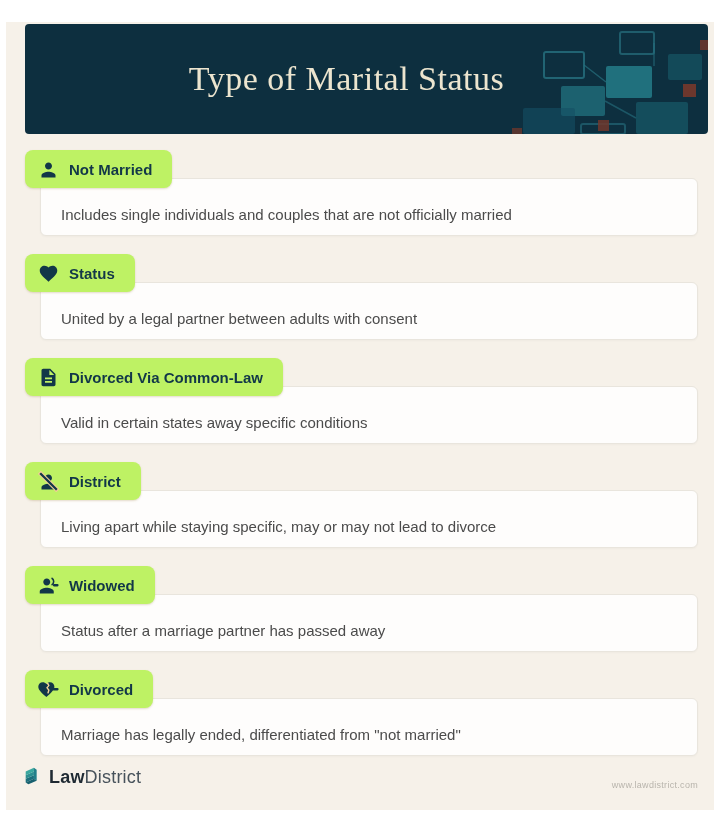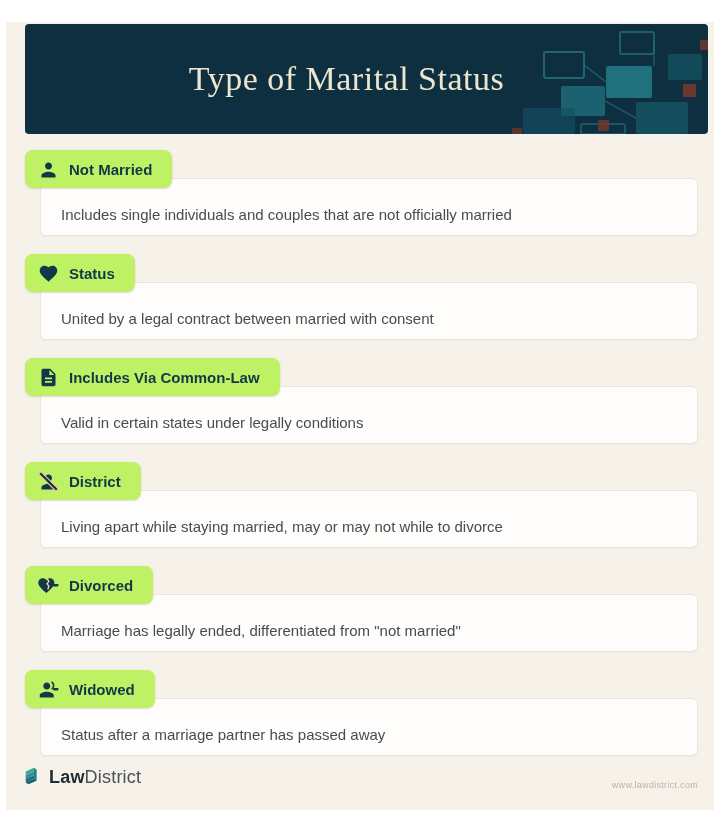--- a/index.html
+++ b/index.html
@@ -109,75 +109,75 @@
     </div>
 
     <div class="section">
       <div class="badge">
         <svg class="icn" viewBox="0 0 24 24">
             <path fill="#123748" d="M12 21.35l-1.45-1.32C5.4 15.36 2 12.28 2 8.5 2 5.42 4.42 3 7.5 3c1.74 0 3.41.81 4.5 2.09C13.09 3.81 14.76 3 16.5 3 19.58 3 22 5.42 22 8.5c0 3.78-3.4 6.86-8.55 11.54L12 21.35z"></path>
           </svg>
         <span class="badge-label">Status</span>
       </div>
       <div class="card">
-        <span class="card-text">United by a legal contract between married with consent</span>
+        <span class="card-text">United by a legal partner between adults with consent</span>
       </div>
     </div>
 
     <div class="section">
       <div class="badge">
         <svg class="icn" viewBox="0 0 24 24">
             <path fill="#123748" d="M14 2H6c-1.1 0-2 .9-2 2v16c0 1.1.9 2 2 2h12c1.1 0 2-.9 2-2V8l-6-6zm2 16H8v-2h8v2zm0-4H8v-2h8v2zm-3-5V3.5L18.5 9H13z"></path>
           </svg>
-        <span class="badge-label">Includes Via Common-Law</span>
+        <span class="badge-label">Divorced Via Common-Law</span>
       </div>
       <div class="card">
-        <span class="card-text">Valid in certain states under legally conditions</span>
+        <span class="card-text">Valid in certain states away specific conditions</span>
       </div>
     </div>
 
     <div class="section">
       <div class="badge">
         <svg class="icn" viewBox="0 0 24 24">
           <path fill="#123748" d="M12 12c2.2 0 4-1.8 4-4s-1.8-4-4-4-4 1.8-4 4 1.8 4 4 4zm0 2.5c-2.9 0-8 1.4-8 4.2V21h16v-2.3c0-2.8-5.1-4.2-8-4.2z"></path>
           <line x1="1.5" y1="1.5" x2="22.5" y2="22.5" stroke="#f3d096" stroke-width="5"></line>
           <line x1="2.5" y1="2.5" x2="21.5" y2="21.5" stroke="#123748" stroke-width="2.6"></line>
         </svg>
         <span class="badge-label">District</span>
       </div>
       <div class="card">
-        <span class="card-text">Living apart while staying married, may or may not while to divorce</span>
+        <span class="card-text">Living apart while staying specific, may or may not lead to divorce</span>
+      </div>
+    </div>
+
+    <div class="section">
+      <div class="badge">
+        <svg class="icn" viewBox="0 0 24 24">
+          <path fill="#123748" transform="translate(-2 0)" d="M12 12c2.2 0 4-1.8 4-4s-1.8-4-4-4-4 1.8-4 4 1.8 4 4 4zm0 2.5c-2.9 0-8 1.4-8 4.2V21h16v-2.3c0-2.8-5.1-4.2-8-4.2z"></path>
+          <path d="M15.5 3.5a4.5 4.5 0 0 1 0 8" fill="none" stroke="#123748" stroke-width="1.8"></path>
+          <rect x="17" y="10.4" width="6.5" height="2.6" rx="1.2" fill="#123748"></rect>
+        </svg>
+        <span class="badge-label">Widowed</span>
+      </div>
+      <div class="card">
+        <span class="card-text">Status after a marriage partner has passed away</span>
       </div>
     </div>
 
     <div class="section">
       <div class="badge">
         <svg class="icn" viewBox="0 0 24 24">
           <path fill="#123748" transform="translate(-1.5 1) scale(0.92)" d="M12 21.35l-1.45-1.32C5.4 15.36 2 12.28 2 8.5 2 5.42 4.42 3 7.5 3c1.74 0 3.41.81 4.5 2.09C13.09 3.81 14.76 3 16.5 3 19.58 3 22 5.42 22 8.5c0 3.78-3.4 6.86-8.55 11.54L12 21.35z"></path>
           <path fill="#f3d096" d="M9.5 4.5l2 3-2.2 2.4 2.2 3-1 3.4 1.6.4 1.2-4-2-2.8 2-2.6-1.6-3z"></path>
           <rect x="16.5" y="10.2" width="7" height="2.8" rx="1.2" fill="#123748"></rect>
         </svg>
         <span class="badge-label">Divorced</span>
       </div>
       <div class="card">
         <span class="card-text">Marriage has legally ended, differentiated from "not married"</span>
-      </div>
-    </div>
-
-    <div class="section">
-      <div class="badge">
-        <svg class="icn" viewBox="0 0 24 24">
-          <path fill="#123748" transform="translate(-2 0)" d="M12 12c2.2 0 4-1.8 4-4s-1.8-4-4-4-4 1.8-4 4 1.8 4 4 4zm0 2.5c-2.9 0-8 1.4-8 4.2V21h16v-2.3c0-2.8-5.1-4.2-8-4.2z"></path>
-          <path d="M15.5 3.5a4.5 4.5 0 0 1 0 8" fill="none" stroke="#123748" stroke-width="1.8"></path>
-          <rect x="17" y="10.4" width="6.5" height="2.6" rx="1.2" fill="#123748"></rect>
-        </svg>
-        <span class="badge-label">Widowed</span>
-      </div>
-      <div class="card">
-        <span class="card-text">Status after a marriage partner has passed away</span>
       </div>
     </div>
 
   </div>
 
   <div class="footer">
     <div class="brand">
       <svg width="22" height="22" viewBox="0 0 24 24">
         <path d="M4 14 L13 10 L13 14 L4 18 Z" fill="#1c6f7d"></path>
         <path d="M4 10 L13 6 L13 10 L4 14 Z" fill="#2d8f91"></path>

